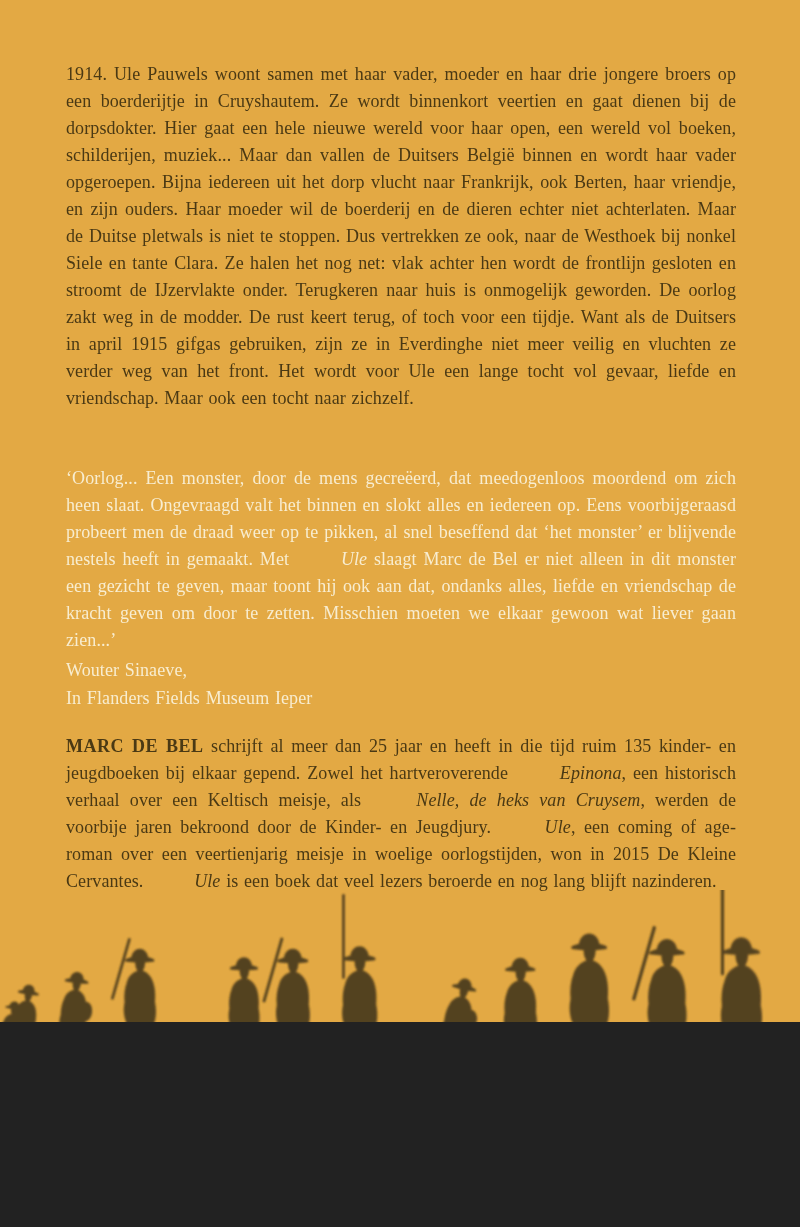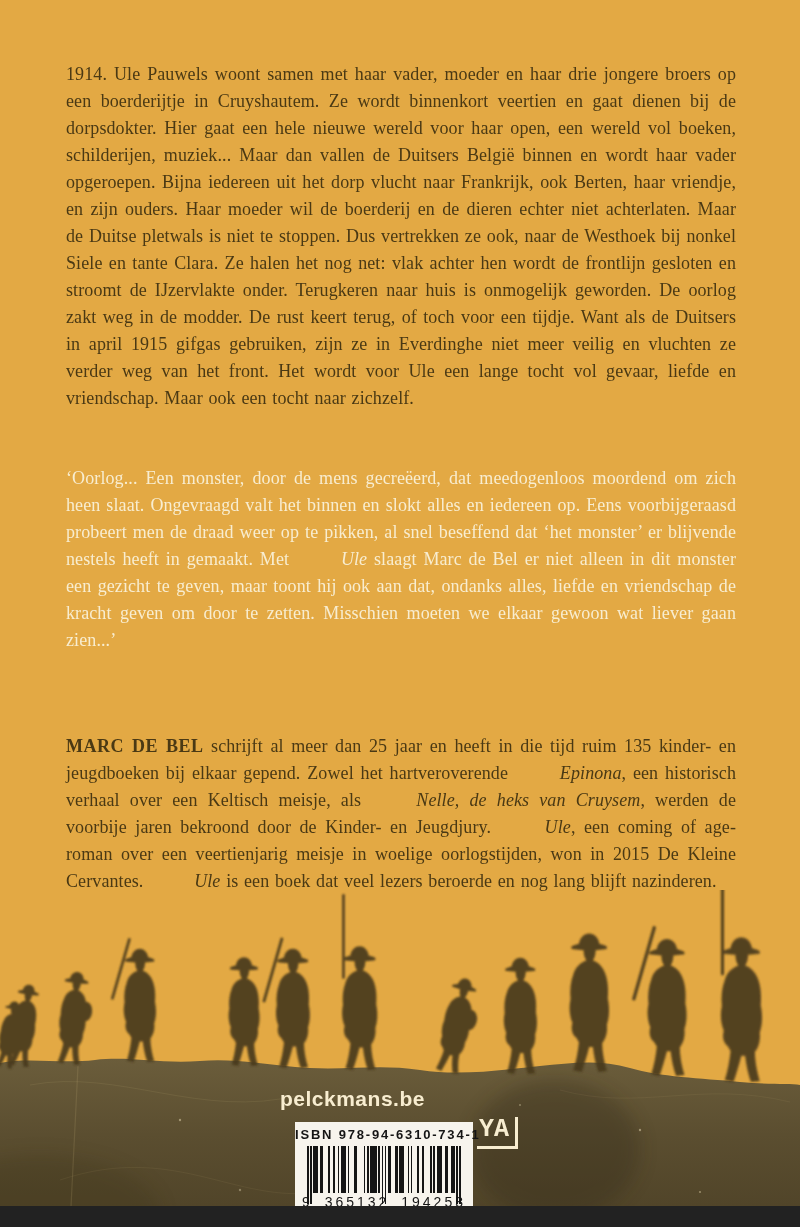--- a/index.html
+++ b/index.html
@@ -1,21 +1,21 @@
 <!DOCTYPE html>
 <html style="--background: #e3a944; --ink: #4a3914; --cream: #f8edd0; --barcode_bg: #f7f4ed; --barcode_ink: #151515;"><head>
 <meta charset="utf-8">
 <style>
   html,body{margin:0;padding:0;background:#222;}
   :root{
     --background:#e3a944; --ink:#4a3914; --cream:#f8edd0;
     --barcode_bg:#f7f4ed; --barcode_ink:#151515;
   }
   .page{
-    position:relative;width:800px;height:1206px;overflow:hidden;
+    position:relative;width:800px;height:1022px;overflow:hidden;
     background:var(--background);
     font-family:"Liberation Serif", serif;
   }
   .textblock{
     position:absolute;left:66px;width:670px;
     color:var(--ink);font-size:18px;line-height:27px;
     text-align:justify;letter-spacing:.1px;word-spacing:.06em;
   }
   .quote{color:var(--cream);}
   .attr{color:var(--cream);text-align:left;line-height:28px;}
@@ -54,20 +54,24 @@
 </style>
 </head>
 <body>
 
 <div class="page">
 
   <div class="textblock" style="top:61px">1914. Ule Pauwels woont samen met haar vader, moeder en haar drie jongere broers op een boerderijtje in Cruyshautem. Ze wordt binnenkort veertien en gaat dienen bij de dorpsdokter. Hier gaat een hele nieuwe wereld voor haar open, een wereld vol boeken, schilderijen, muziek... Maar dan vallen de Duitsers België binnen en wordt haar vader opgeroepen. Bijna iedereen uit het dorp vlucht naar Frankrijk, ook Berten, haar vriendje, en zijn ouders. Haar moeder wil de boerderij en de dieren echter niet achterlaten. Maar de Duitse pletwals is niet te stoppen. Dus vertrekken ze ook, naar de Westhoek bij nonkel Siele en tante Clara. Ze halen het nog net: vlak achter hen wordt de frontlijn gesloten en stroomt de IJzervlakte onder. Terugkeren naar huis is onmogelijk geworden. De oorlog zakt weg in de modder. De rust keert terug, of toch voor een tijdje. Want als de Duitsers in april 1915 gifgas gebruiken, zijn ze in Everdinghe niet meer veilig en vluchten ze verder weg van het front. Het wordt voor Ule een lange tocht vol gevaar, liefde en vriendschap. Maar ook een tocht naar zichzelf.</div>
 
   <div class="textblock quote" style="top:465px"><span>‘Oorlog... Een monster, door de mens gecreëerd, dat meedogenloos moordend om zich heen slaat. Ongevraagd valt het binnen en slokt alles en iedereen op. Eens voorbijgeraasd probeert men de draad weer op te pikken, al snel beseffend dat ‘het monster’ er blijvende nestels heeft in gemaakt. Met </span><i>Ule</i><span> slaagt Marc de Bel er niet alleen in dit monster een gezicht te geven, maar toont hij ook aan dat, ondanks alles, liefde en vriendschap de kracht geven om door te zetten. Misschien moeten we elkaar gewoon wat liever gaan zien...’</span></div>
 
+  <div class="textblock attr" style="top:656px">
+    <div>Wouter Sinaeve,</div>
+    <div>In Flanders Fields Museum Ieper</div>
+  </div>
 
   <div class="textblock" style="top:733px"><span class="caps">MARC DE BEL</span><span> schrijft al meer dan 25 jaar en heeft in die tijd ruim 135 kinder- en jeugdboeken bij elkaar gepend. Zowel het hartveroverende </span><i>Epinona</i><span>, een historisch verhaal over een Keltisch meisje, als </span><i>Nelle, de heks van Cruysem</i><span>, werden de voorbije jaren bekroond door de Kinder- en Jeugdjury. </span><i>Ule</i><span>, een coming of age-roman over een veertienjarig meisje in woelige oorlogstijden, won in 2015 De Kleine Cervantes. </span><i>Ule</i><span> is een boek dat veel lezers beroerde en nog lang blijft nazinderen.</span></div>
 
   <svg class="art" width="800" height="337" viewBox="0 890 800 337" aria-hidden="true">
     <defs>
       <linearGradient id="gg" x1="0" y1="0" x2="0" y2="1">
         <stop offset="0" stop-color="#6b5d3b"></stop>
         <stop offset="0.45" stop-color="#5b4e30"></stop>
         <stop offset="1" stop-color="#4e4227"></stop>
       </linearGradient>

